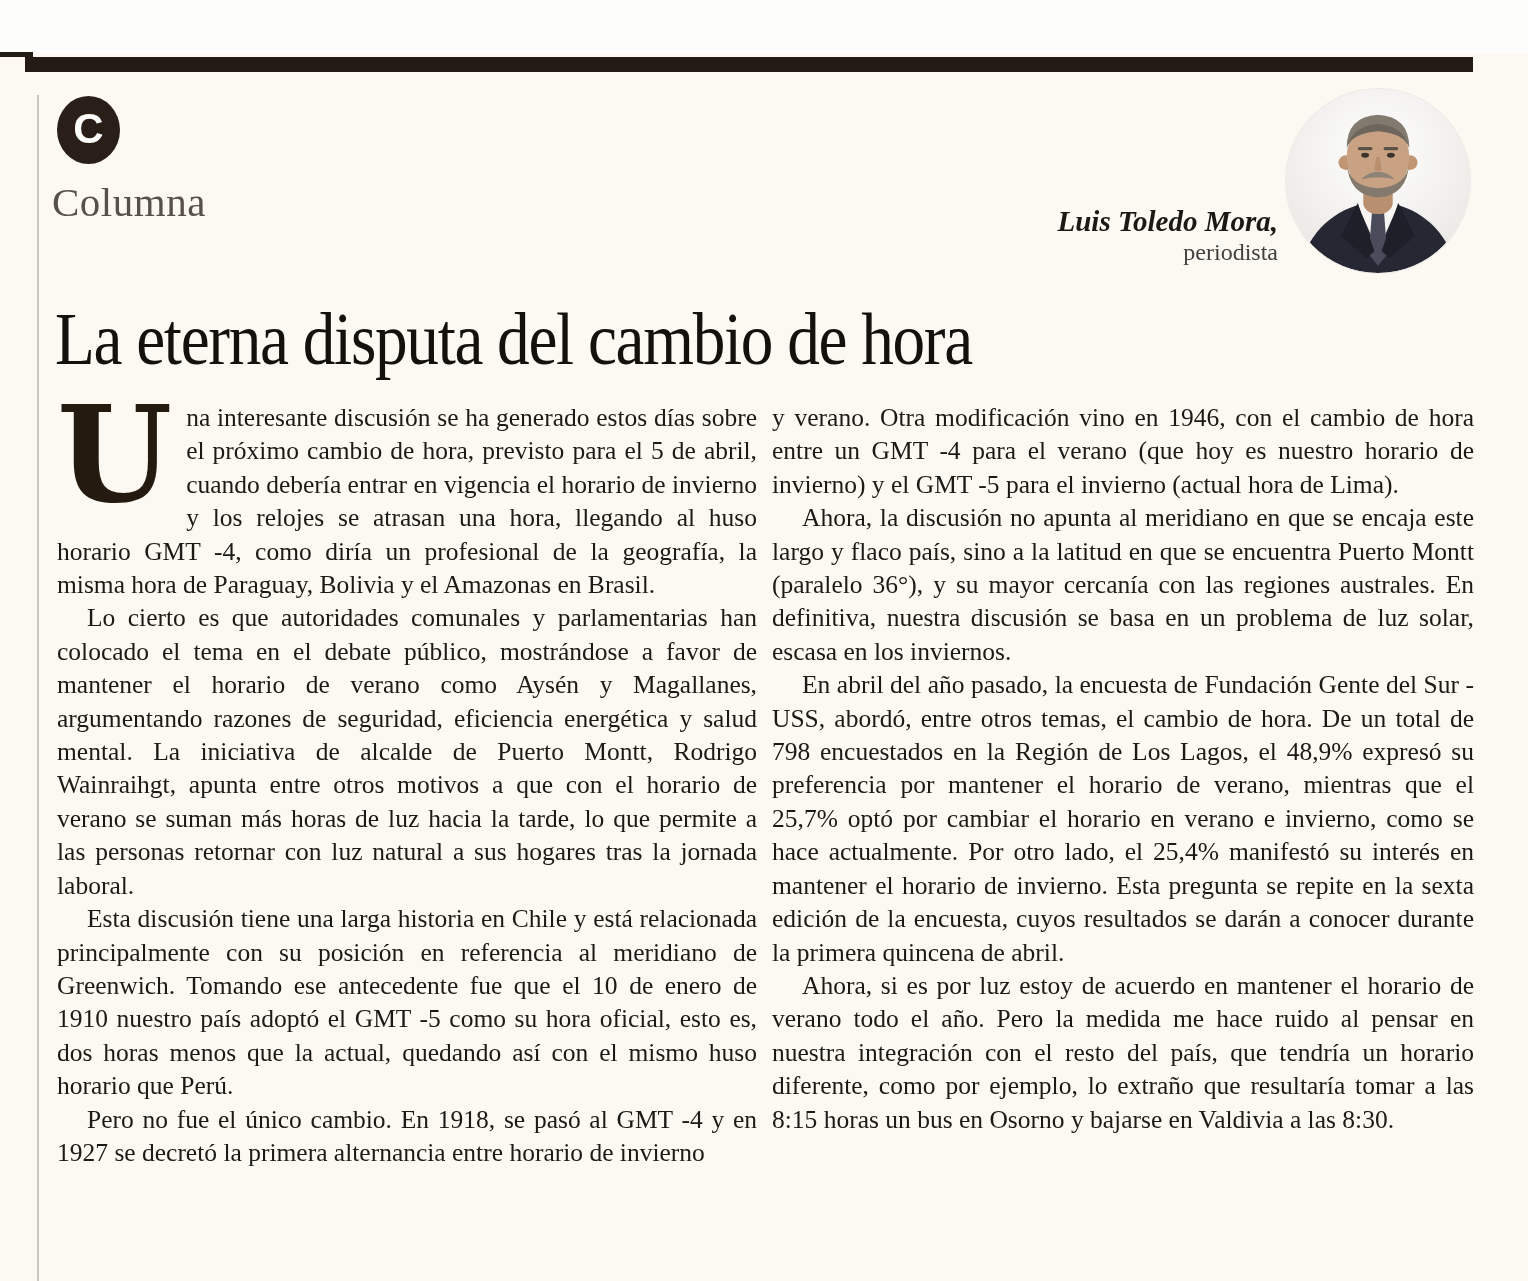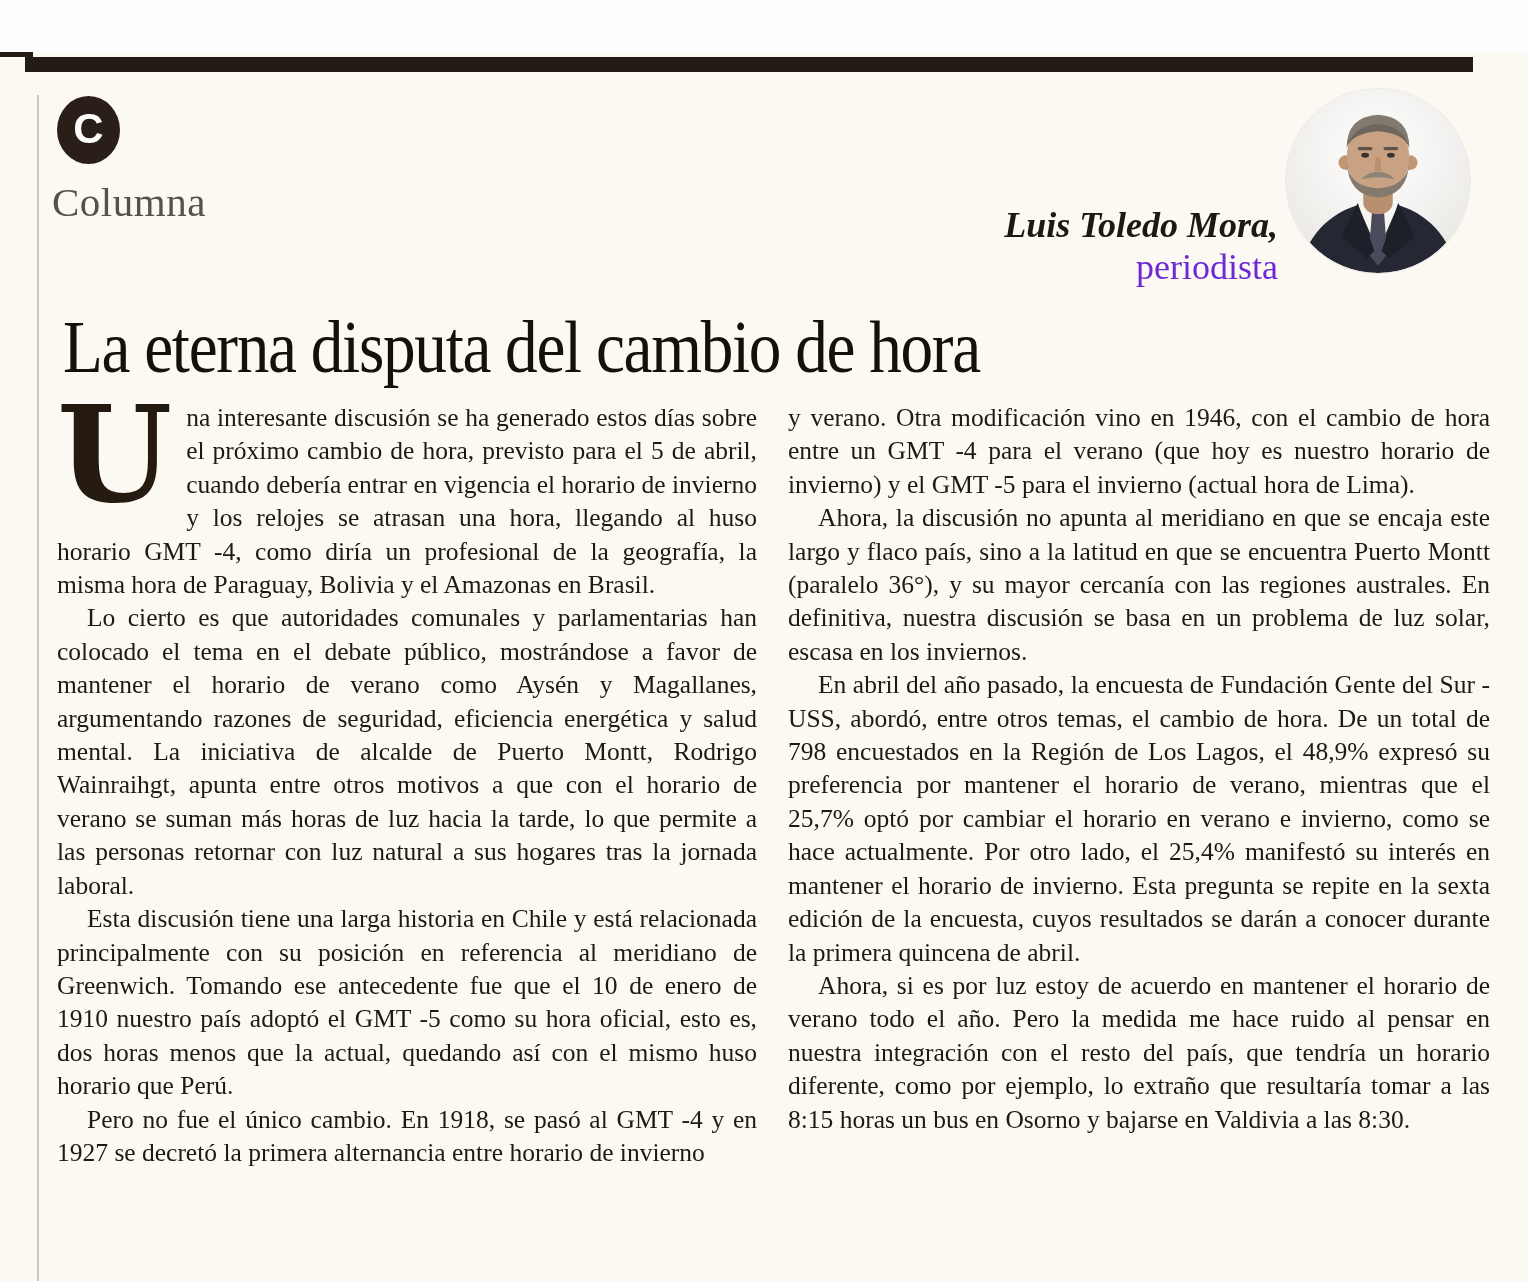--- a/index.html
+++ b/index.html
@@ -34,41 +34,41 @@
     font-size:42px;color:#fdfdfb;line-height:1;padding-bottom:2px;
   }
   .section-label{
     position:absolute;left:52px;top:178px;
     font-size:41px;color:var(--label);letter-spacing:0.5px;
   }
 
   .author-block{
     position:absolute;right:250px;top:204px;text-align:right;line-height:1.18;
   }
-  .author-name{font-size:36px;font-weight:bold;font-style:italic;color:#1c1813;}
-  .author-role{font-size:36px;color:#6d28d9;}
+  .author-name{font-size:29px;font-weight:bold;font-style:italic;color:#1c1813;}
+  .author-role{font-size:24px;color:#404040;}
 
   .portrait{
     position:absolute;left:1286px;top:89px;width:184px;height:184px;
     border-radius:50%;overflow:hidden;
     box-shadow:0 0 0 1px #eceae5;
     background:#f4f3f0;
   }
   .portrait svg{display:block;width:100%;height:100%;}
 
   .headline{
-    position:absolute;left:55px;top:300px;margin:8px;
+    position:absolute;left:55px;top:300px;margin:0;
     font-size:75px;font-weight:normal;color:#14100c;
     letter-spacing:-1.5px;white-space:nowrap;line-height:1.05;
   }
   .headline .squeeze{display:inline-block;transform:scaleX(0.87);transform-origin:0 50%;}
 
   .col{position:absolute;top:401px;}
   .col-left{left:57px;width:700px;}
-  .col-right{left:788px;width:702px;}
+  .col-right{left:772px;width:702px;}
   .col p{
     margin:0;font-size:25.5px;line-height:33.4px;
     text-align:justify;color:var(--ink);
   }
   .col p.indent{text-indent:30px;}
   .col-right p:first-child{text-indent:0;}
   .dropcap{
     float:left;
     font-family:"DejaVu Serif", serif;font-weight:bold;
     font-size:132px;line-height:100px;

